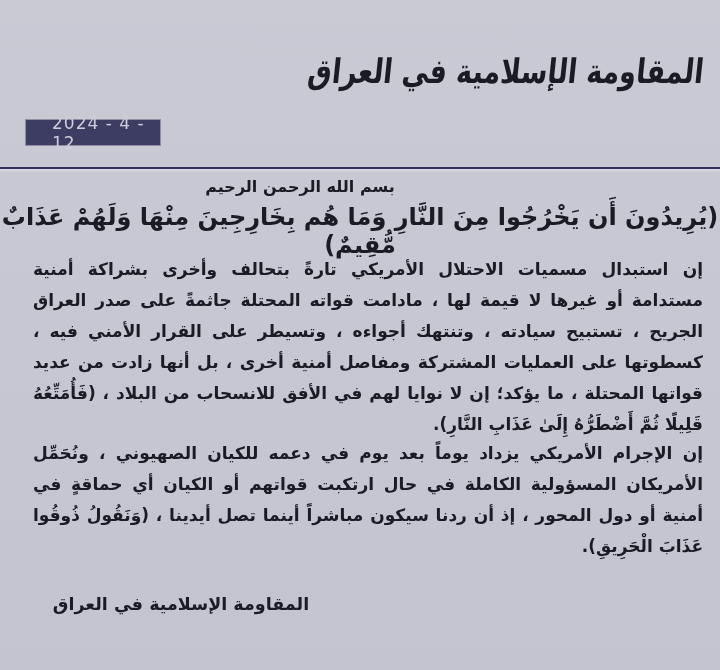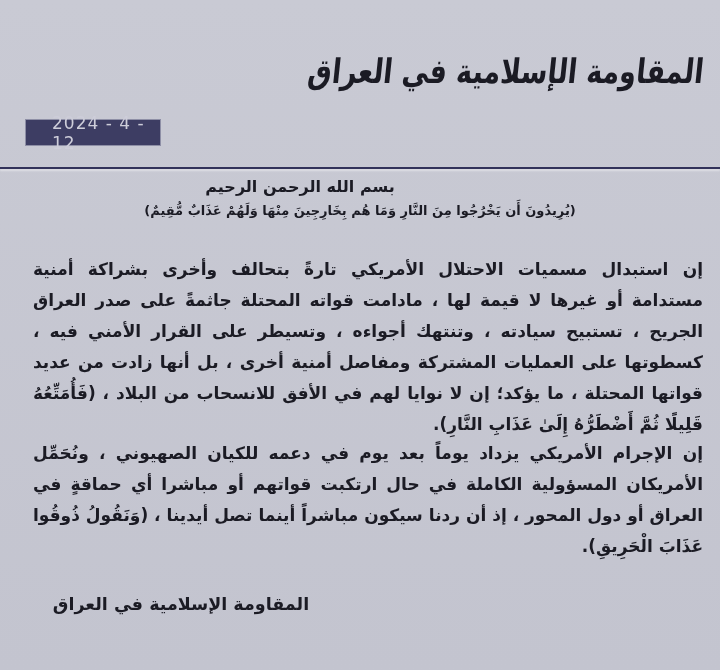--- a/index.html
+++ b/index.html
@@ -25,21 +25,21 @@
     position:absolute;top:167px;left:0;width:720px;height:2px;
     background:var(--divider,#32325a);
     box-shadow:0 2px 2px rgba(255,255,255,0.45);
   }
   .basmala{
     position:absolute;top:177px;left:0;width:600px;text-align:center;
     direction:rtl;font-weight:bold;font-size:16px;color:var(--ink,#1b1b24);
   }
   .verse{
     position:absolute;top:203px;left:0;width:720px;text-align:center;
-    direction:rtl;font-weight:bold;font-size:13px;color:var(--ink,#1b1b24);
+    direction:rtl;font-weight:bold;font-size:24px;color:var(--ink,#1b1b24);
   }
   .para{
     position:absolute;left:33px;right:17px;direction:rtl;
     text-align:justify;font-weight:bold;font-size:17px;line-height:31px;
     color:var(--ink,#1b1b24);
   }
   .para1{top:254px;}
   .para2{top:438px;}
   .signature{
     position:absolute;top:586px;left:28px;width:306px;
@@ -55,17 +55,17 @@
 <div class="date-box">2024 - 4 - 12</div>
 
 <div class="divider"></div>
 
 <div class="basmala">بسم الله الرحمن الرحيم</div>
 
 <div class="verse">(يُرِيدُونَ أَن يَخْرُجُوا مِنَ النَّارِ وَمَا هُم بِخَارِجِينَ مِنْهَا وَلَهُمْ عَذَابٌ مُّقِيمٌ)</div>
 
 <div class="para para1">إن استبدال مسميات الاحتلال الأمريكي تارةً بتحالف وأخرى بشراكة أمنية مستدامة أو غيرها لا قيمة لها ، مادامت قواته المحتلة جاثمةً على صدر العراق الجريح ، تستبيح سيادته ، وتنتهك أجواءه ، وتسيطر على القرار الأمني فيه ، كسطوتها على العمليات المشتركة ومفاصل أمنية أخرى ، بل أنها زادت من عديد قواتها المحتلة ، ما يؤكد؛ إن لا نوايا لهم في الأفق للانسحاب من البلاد ، (فَأُمَتِّعُهُ قَلِيلًا ثُمَّ أَضْطَرُّهُ إِلَىٰ عَذَابِ النَّارِ).</div>
 
-<div class="para para2">إن الإجرام الأمريكي يزداد يوماً بعد يوم في دعمه للكيان الصهيوني ، ونُحَمِّل الأمريكان المسؤولية الكاملة في حال ارتكبت قواتهم أو مباشرا أي حماقةٍ في العراق أو دول المحور ، إذ أن ردنا سيكون مباشراً أينما تصل أيدينا ، (وَنَقُولُ ذُوقُوا عَذَابَ الْحَرِيقِ).</div>
+<div class="para para2">إن الإجرام الأمريكي يزداد يوماً بعد يوم في دعمه للكيان الصهيوني ، ونُحَمِّل الأمريكان المسؤولية الكاملة في حال ارتكبت قواتهم أو الكيان أي حماقةٍ في أمنية أو دول المحور ، إذ أن ردنا سيكون مباشراً أينما تصل أيدينا ، (وَنَقُولُ ذُوقُوا عَذَابَ الْحَرِيقِ).</div>
 
 <div class="signature">
   <div>المقاومة الإسلامية في العراق</div>
 </div>
 
 </body></html>

